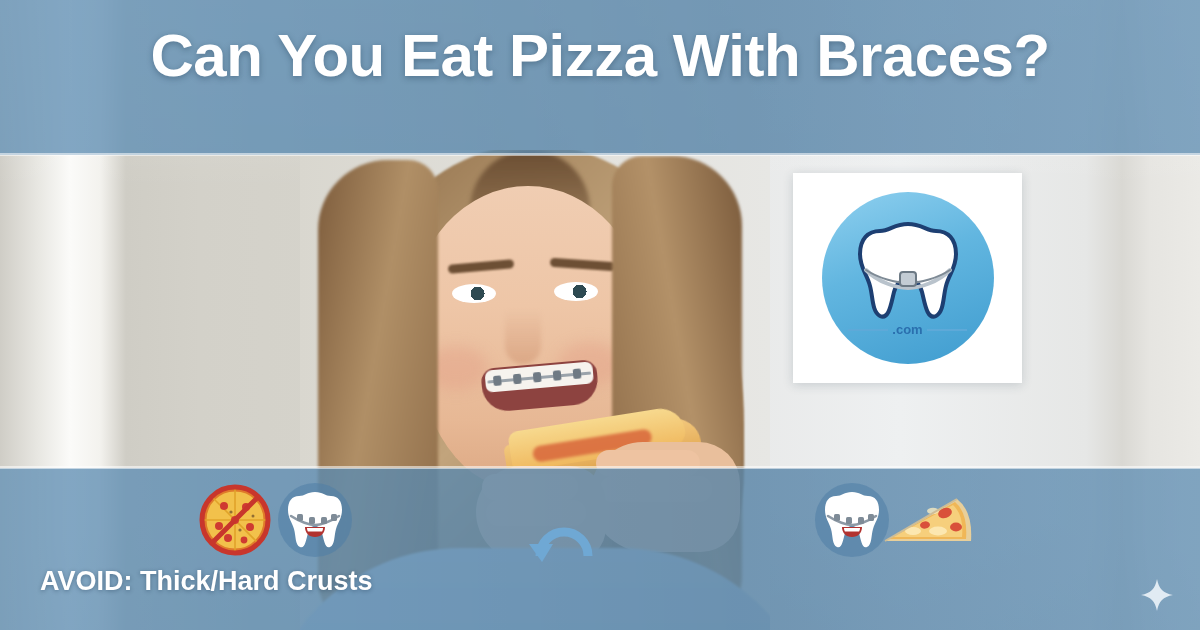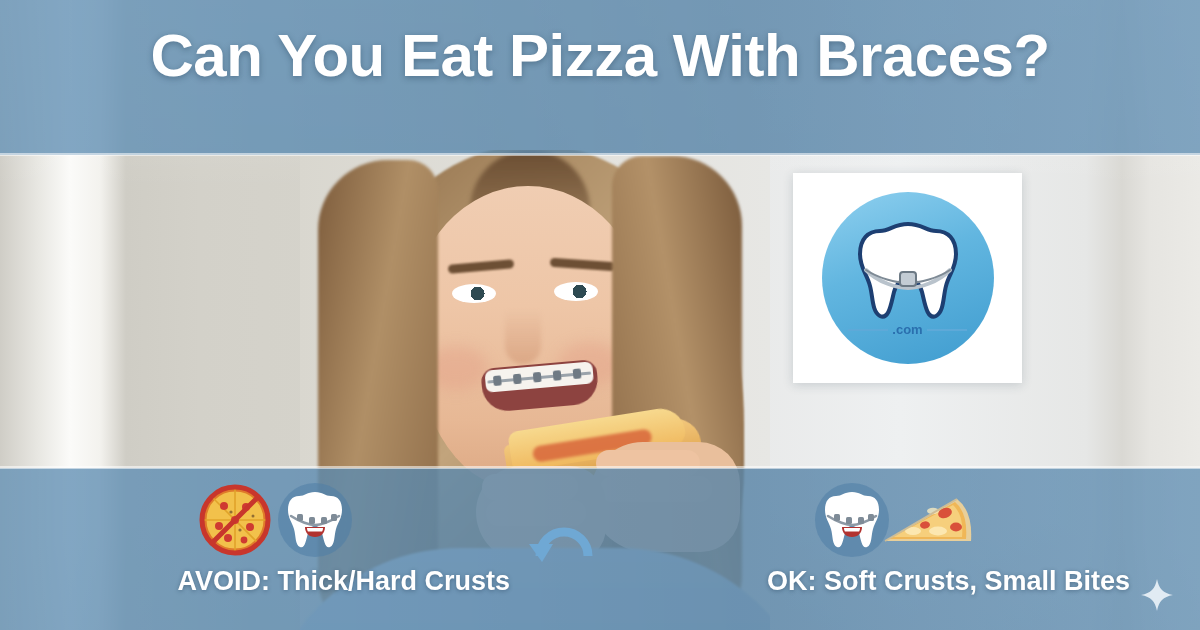--- a/index.html
+++ b/index.html
@@ -179,21 +179,21 @@
     color:#15356b;font-size:25px;font-weight:700;letter-spacing:-.4px;
   }
   .logo-dotcom-row{
     position:absolute;left:0;top:130px;width:100%;
     display:flex;align-items:center;justify-content:center;gap:4px;
   }
   .logo-rule{height:2px;width:40px;background:#5ea9d8;}
   .logo-dotcom{color:#2a6fae;font-size:13px;font-weight:700;}
 
   
-  .tip{position:absolute;text-align:right;}
+  .tip{position:absolute;text-align:left;}
   .tip.avoid{left:40px;top:480px;width:470px;}
   .tip.ok{left:660px;top:480px;width:470px;}
   .tip-icons{height:80px;display:flex;align-items:center;justify-content:center;gap:6px;}
   .tip-label{
     margin-top:6px;color:#ffffff;font-size:27px;font-weight:700;
     text-shadow:0 1px 4px rgba(20,45,70,.40);white-space:nowrap;
   }
 
   .rotate-icon{position:absolute;left:527px;top:512px;}
   .sparkle-icon{position:absolute;left:1140px;top:578px;}
@@ -355,21 +355,20 @@
           </g>
           <g fill="#fff0c2" opacity=".75">
             <ellipse cx="30" cy="40" rx="8" ry="4"></ellipse>
             <ellipse cx="55" cy="40" rx="9" ry="4.4"></ellipse>
             <ellipse cx="50" cy="20" rx="6" ry="3.2"></ellipse>
           </g>
           <path d="M2 50 L74 8" stroke="#cdbd97" stroke-width="2" fill="none"></path>
         </svg>
       </span>
     </div>
-    <div class="tip-label">OK: Soft Crusts, Small Bites</div>
   </div>
 
   <span class="rotate-icon">
     <svg width="74" height="66" viewBox="0 0 74 66">
       <path d="M13 20 a24 24 0 1 0 48 0" fill="none" stroke="#6fa8d4" stroke-width="9" stroke-linecap="butt" transform="rotate(180 37 32)"></path>
       <path d="M13 34 L2 52 L26 52 Z" fill="#6fa8d4" transform="rotate(180 14 42)"></path>
     </svg>
   </span>
 
   <span class="sparkle-icon">

